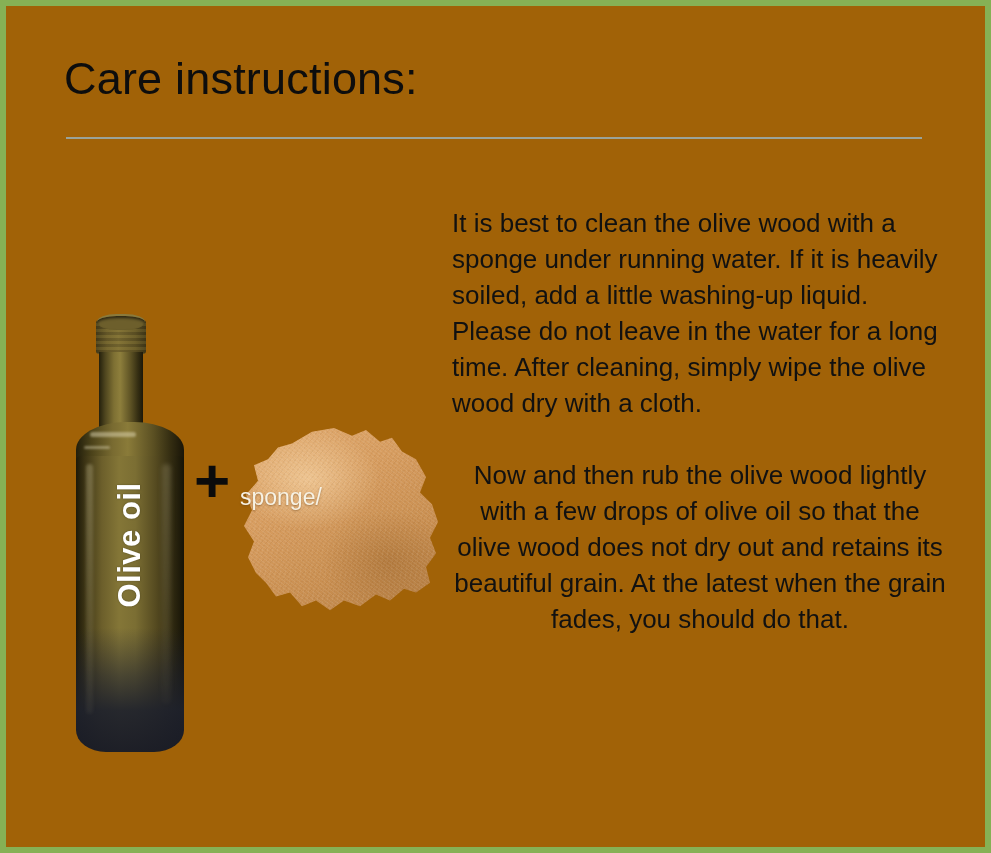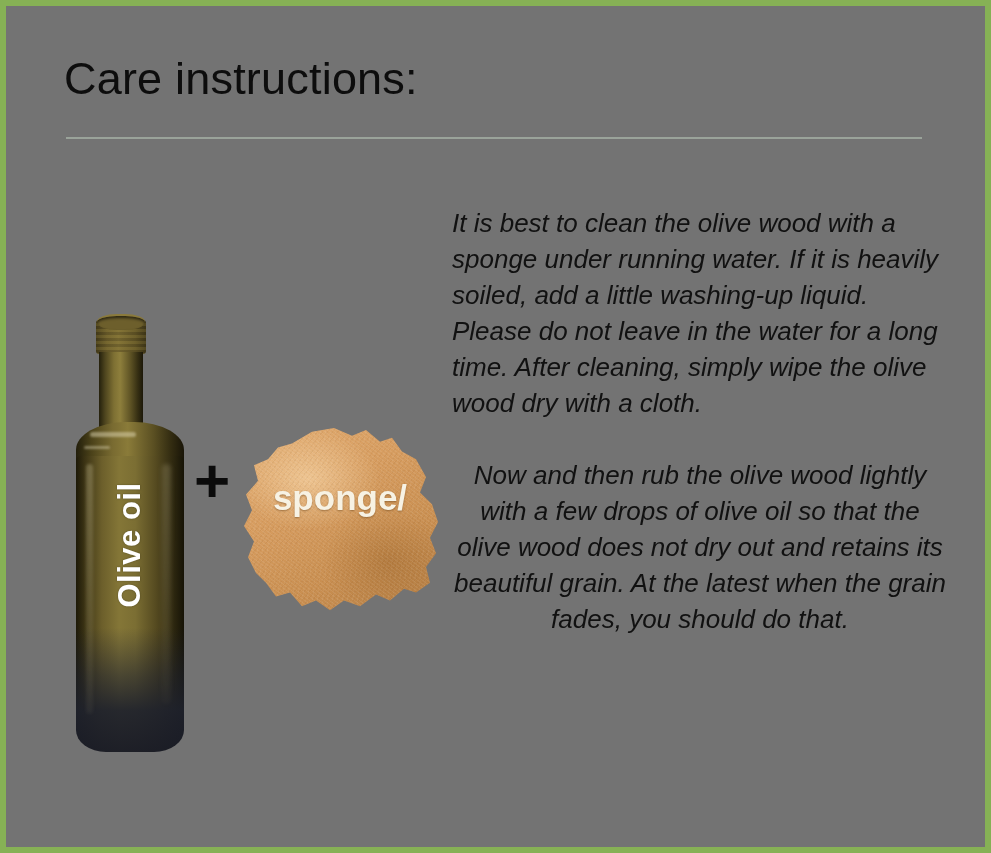--- a/index.html
+++ b/index.html
@@ -10,21 +10,21 @@
   }
   body {
     font-family: "Liberation Sans", sans-serif;
   }
 
   .page {
     position: relative;
     width: 991px;
     height: 853px;
     box-sizing: border-box;
-    background: #737373;
+    background: #a16207;
     border: 6px solid #86b155;
     overflow: hidden;
   }
 
   
   .title {
     position: absolute;
     left: 58px;
     top: 46px;
     font-size: 45px;
@@ -254,36 +254,35 @@
       7% 21%, 14% 18%, 19% 12%
     );
     pointer-events: none;
   }
 
   .sponge-caption {
     position: absolute;
     left: 0;
     top: 56px;
     width: 100%;
-    text-align: center;
+    text-align: left;
     color: #f7f2e4;
-    font-size: 35px;
+    font-size: 23px;
     line-height: 35px;
-    font-weight: 700;
+    font-weight: 400;
     text-shadow: 0 1px 2px rgba(110,70,28,0.55);
     pointer-events: none;
   }
 
   
   .body-text {
     position: absolute;
     left: 446px;
     top: 199px;
     width: 496px;
-    font-style: italic;
   }
 
   .body-text p {
     margin: 0;
     font-size: 26px;
     line-height: 36px;
     color: #111111;
     font-weight: 400;
   }
 

